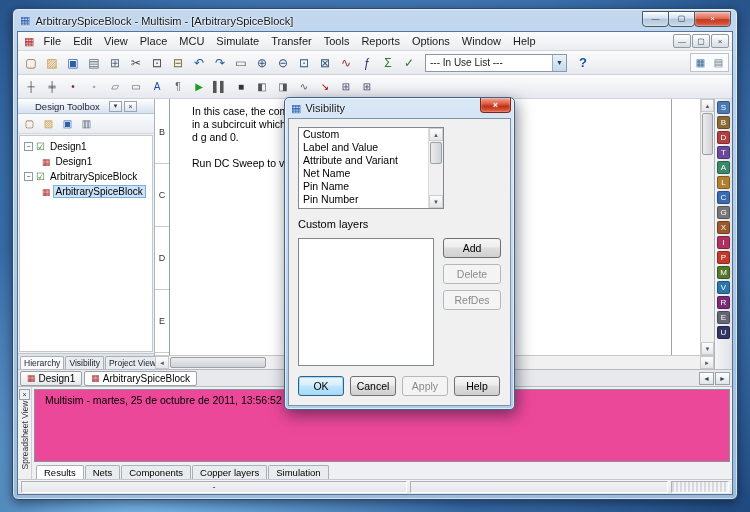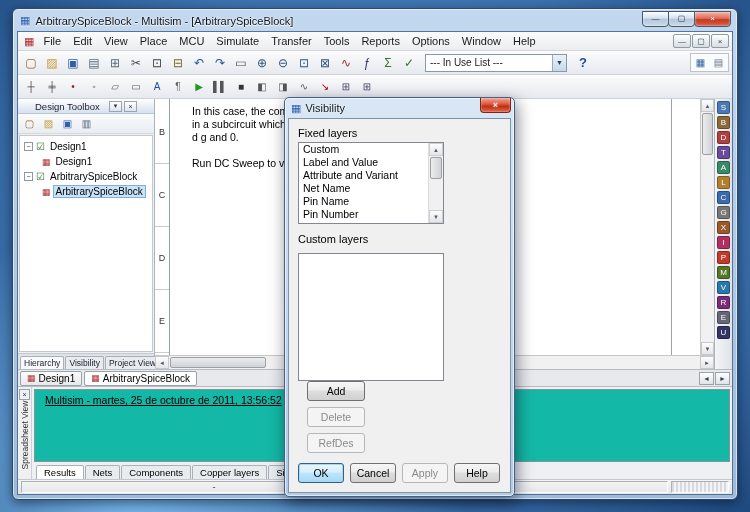--- a/index.html
+++ b/index.html
@@ -115,21 +115,21 @@
   .tnbtn { width:15px; height:13px; font-size:7px; color:#345; border:1px solid #9aa2aa;
     background:linear-gradient(#fff,#e0e3e6); display:flex; align-items:center; justify-content:center; }
   
   .spreadsheet { height:93px; flex:none; display:flex; background:#eef0f2; border-top:1px solid #b8bcc2; }
   .ss-side { width:14px; flex:none; position:relative; border-right:1px solid #cdd1d6; }
   .ss-close { position:absolute; top:2px; left:1px; width:11px; height:11px; border:1px solid #98a0a8; background:#eef1f5;
     font-size:7px; display:flex; align-items:center; justify-content:center; color:#334; }
   .ss-label { position:absolute; top:52%; left:50%; transform:translate(-50%,-50%) rotate(180deg);
     writing-mode:vertical-rl; font-size:8.5px; color:#333; white-space:nowrap; }
   .ss-main { flex:1; display:flex; flex-direction:column; min-width:0; }
-  .ss-content { flex:1; margin:2px 2px 1px; background:#14b8a6; border:1px solid #8a9098; font-size:10.5px; padding:4px 10px; color:#000;text-decoration:underline; }
+  .ss-content { flex:1; margin:2px 2px 1px; background:#ec4899; border:1px solid #8a9098; font-size:10.5px; padding:4px 10px; color:#000; }
   .ss-tabs { height:16px; flex:none; display:flex; align-items:flex-end; padding:0 4px; gap:1px; }
   .stab { font-size:9.5px; padding:1px 7px; border:1px solid #a8b0ba; border-bottom:none; background:#e8ecef; border-radius:2px 2px 0 0; }
   .stab.active { background:#fff; }
   
   .statusbar { height:15px; flex:none; background:linear-gradient(#f4f5f6,#e2e5e8); display:flex; gap:3px; padding:1px 3px; border-top:1px solid #c4c8cc; }
   .scell { border:1px solid; border-color:#aab0b6 #fff #fff #aab0b6; font-size:9px; display:flex; align-items:center; justify-content:center; color:#333; }
   .s1 { flex:1.2; } .s2 { flex:0.8; }
   .s3 { width:58px; background:repeating-linear-gradient(90deg,#d8dade 0 2px,#f2f3f5 2px 4px); }
   
   .dialog { position:absolute; left:271px; top:88px; width:231px; z-index:50;
@@ -143,21 +143,21 @@
     box-shadow:inset 0 0 2px rgba(255,255,255,.7); }
   .dlg-body { background:#f0f0f0; border:1px solid #7f93a8; padding:8px 9px 9px; }
   .grp-label { font-size:11px; margin:0 0 3px; color:#000; }
   .listbox { width:146px; height:82px; background:#fff; border:1px solid #828790; position:relative; font-size:10.5px; overflow:hidden; }
   .li { height:13px; line-height:13px; padding:0 4px; white-space:nowrap; }
   .lb-scroll { position:absolute; top:0; right:0; bottom:0; width:15px; background:#f0f0f0; border-left:1px solid #dcdcdc;
     display:flex; flex-direction:column; }
   .lb-arrow { height:13px; flex:none; display:flex; align-items:center; justify-content:center; font-size:6px; color:#556;
     background:linear-gradient(#fdfdfd,#e3e5e8); border:1px solid #cfcfcf; }
   .lb-thumb { height:22px; flex:none; margin:1px; background:linear-gradient(90deg,#ececec,#cfd2d6); border:1px solid #9aa0a6; border-radius:2px; }
-  .custom-row { display:flex; margin-top:8px;flex-direction:column; }
+  .custom-row { display:flex; margin-top:8px; }
   .custom-box { width:146px; height:128px; background:#fff; border:1px solid #828790; }
   .btn-col { display:flex; flex-direction:column; gap:6px; margin-left:9px; }
   .btn { width:58px; height:20px; font-size:10.5px; display:flex; align-items:center; justify-content:center;
     background:linear-gradient(#f6f6f6,#ececec 45%,#dedede 50%,#d0d0d0); border:1px solid #707070; border-radius:3px; color:#000; }
   .btn.disabled { background:#f4f4f4; border-color:#b5b8bb; color:#8a8a8a; }
   .dlg-buttons { display:flex; gap:6px; margin-top:10px; }
   .btn.sm { width:46px; }
   .btn.default { border-color:#2c628b; box-shadow:inset 0 0 0 1px #a8d7f0; background:linear-gradient(#eaf6fd,#d7effc 45%,#bde6fd 50%,#a6d9f4); }
 </style>
 </head>
@@ -386,21 +386,20 @@
 
   </div>
 
   <div class="dialog">
     <div class="dlg-title">
       <span class="app-icon">▦</span>
       <span>Visibility</span>
       <div class="dlg-close">×</div>
     </div>
     <div class="dlg-body">
-      <div class="grp-label">Fixed layers</div>
       <div class="listbox">
         <div class="li">Custom</div>
           <div class="li">Label and Value</div>
           <div class="li">Attribute and Variant</div>
           <div class="li">Net Name</div>
           <div class="li">Pin Name</div>
           <div class="li">Pin Number</div>
         <div class="lb-scroll">
           <div class="lb-arrow">▲</div>
           <div class="lb-thumb"></div>

